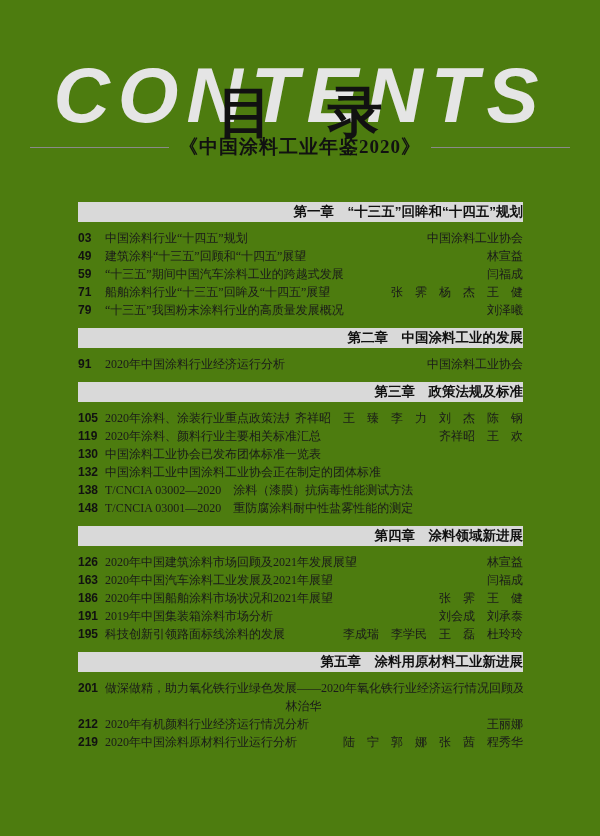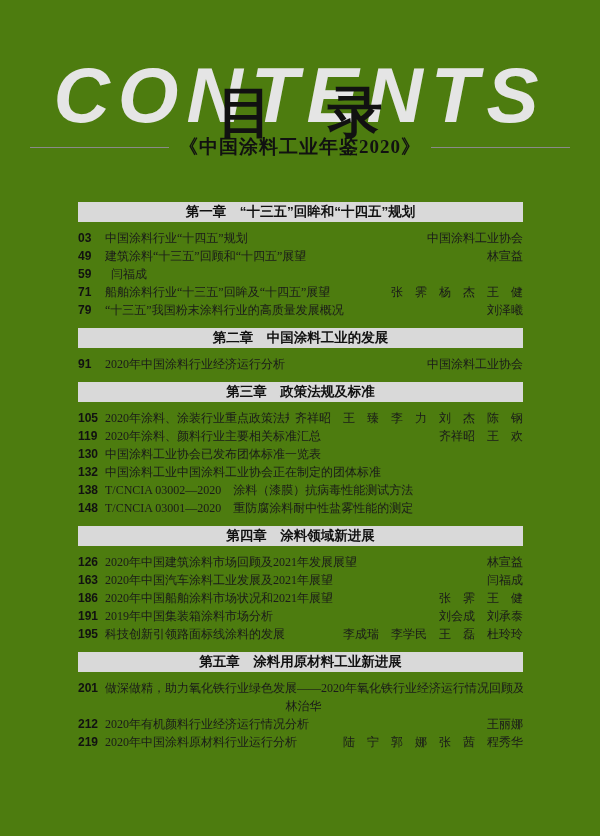--- a/index.html
+++ b/index.html
@@ -25,21 +25,21 @@
   }
   .subtitle-row .rule { flex:1; height:1px; background:#8a8a8a; }
   .subtitle {
     flex:none; font-weight:bold; font-size:19px; letter-spacing:1px;
     color:#111111; white-space:nowrap;
   }
   .toc { position:absolute; top:202px; left:78px; width:445px; }
   .chapter { margin-top:9px; }
   .chapter:first-child { margin-top:0; }
   .chapter-bar {
-    background:#d9d9d9; height:20px; line-height:20px; text-align:center;
+    background:#d9d9d9; height:20px; line-height:20px; text-align:right;
     font-family:"Liberation Sans","DejaVu Sans",sans-serif;
     font-weight:bold; font-size:13.5px; color:#111111; margin-bottom:7px;
     white-space:nowrap;
   }
   .row {
     display:flex; align-items:baseline; height:18px; line-height:18px;
     font-size:12px; white-space:nowrap;
   }
   .row .num {
     flex:none; width:27px; font-family:"Liberation Sans","DejaVu Sans",sans-serif;
@@ -72,20 +72,21 @@
         <span class="title">中国涂料行业“十四五”规划</span>
         <span class="authors">中国涂料工业协会</span>
       </div>
       <div class="row">
         <span class="num">49</span>
         <span class="title">建筑涂料“十三五”回顾和“十四五”展望</span>
         <span class="authors">林宣益</span>
       </div>
       <div class="row">
         <span class="num">59</span>
+        <span class="title">“十三五”期间中国汽车涂料工业的跨越式发展</span>
         <span class="authors">闫福成</span>
       </div>
       <div class="row">
         <span class="num">71</span>
         <span class="title">船舶涂料行业“十三五”回眸及“十四五”展望</span>
         <span class="authors">张　霁　杨　杰　王　健</span>
       </div>
       <div class="row">
         <span class="num">79</span>
         <span class="title">“十三五”我国粉末涂料行业的高质量发展概况</span>

